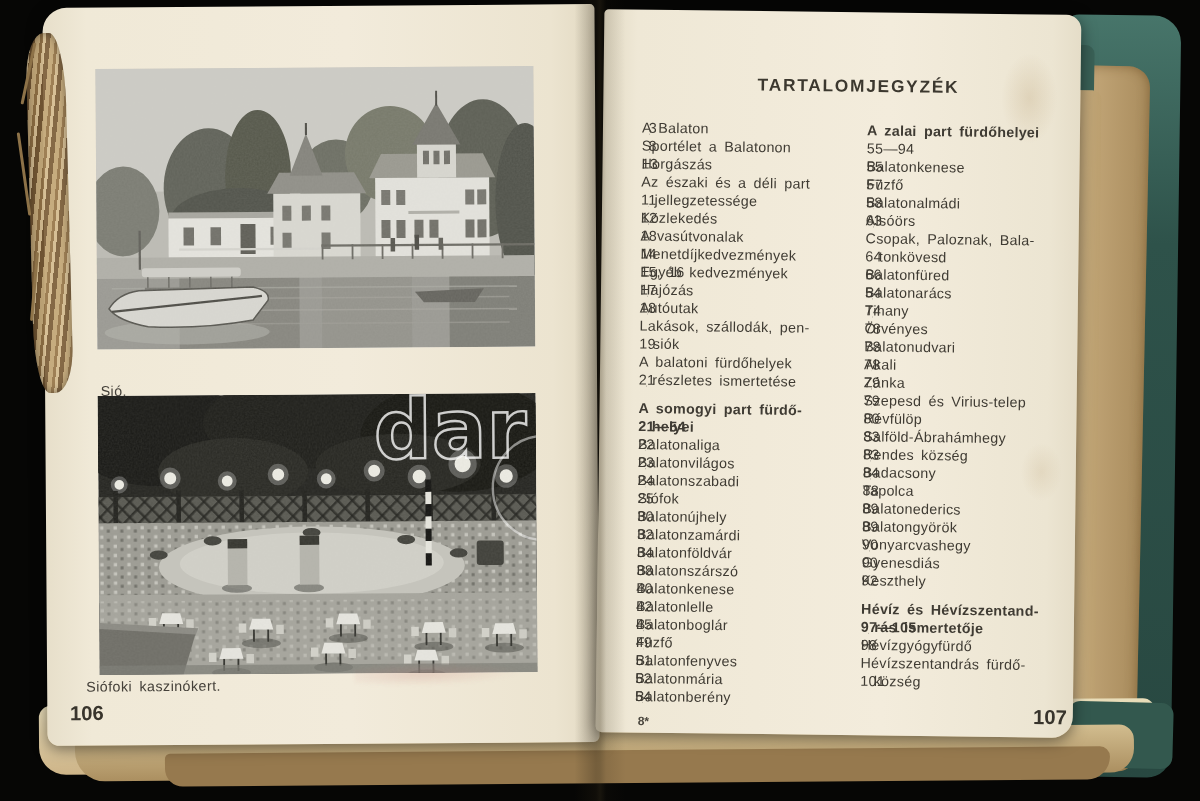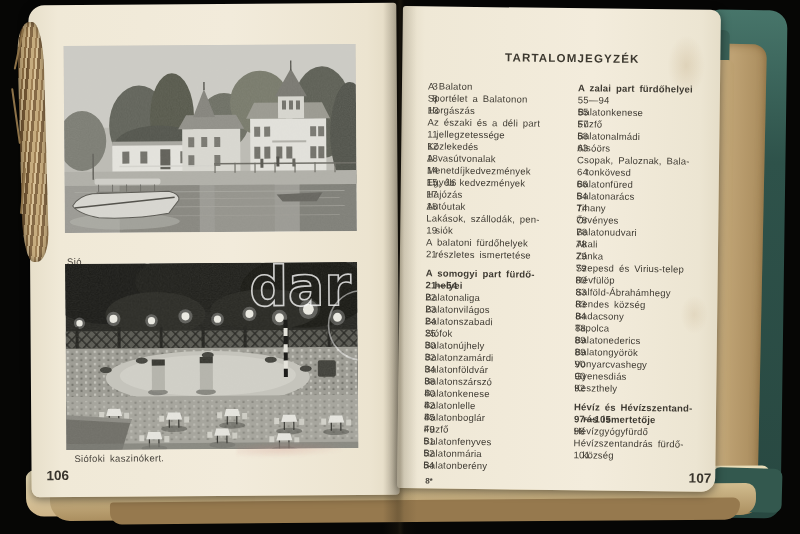--- a/index.html
+++ b/index.html
@@ -61,21 +61,21 @@
     background:linear-gradient(90deg,rgba(40,32,18,0) 0%,rgba(40,32,18,.30) 42%,
       rgba(60,50,30,.34) 50%,rgba(40,32,18,.12) 62%,rgba(40,32,18,0) 100%);}
 
   
   .photo{overflow:hidden;background:#c9c7c0;}
   .photo svg{position:absolute;left:0;top:0;display:block;width:100%;height:100%;}
   .photo-top{left:35px;top:41px;width:292px;height:187px;}
   .photo-bottom{left:35px;top:259px;width:292px;height:186px;}
   .caption{font-size:9.5px;letter-spacing:.3px;word-spacing:2px;color:#45413a;white-space:nowrap;}
   .caption.c1{left:37px;top:235px;margin-top:16px;}
-  .caption.c2{left:43px;top:448px;}
+  .caption.c2{left:26px;top:448px;}
   .pagenum{font-size:13.5px;font-weight:700;color:#38342c;}
   .pagenum-left{left:15px;top:463px;text-align:center;}
   .pagenum-right{right:4px;top:461px;}
   .smudge{left:205px;top:438px;width:112px;height:16px;transform:rotate(-1deg);
     background:radial-gradient(ellipse at 40% 50%,rgba(193,120,114,.22),rgba(193,120,114,0) 70%);
     filter:blur(1px);}
 
   
   .toc-title{left:26px;top:44px;width:288px;text-align:center;font-size:11.5px;font-weight:700;
     letter-spacing:1.2px;color:#3c382f;}

